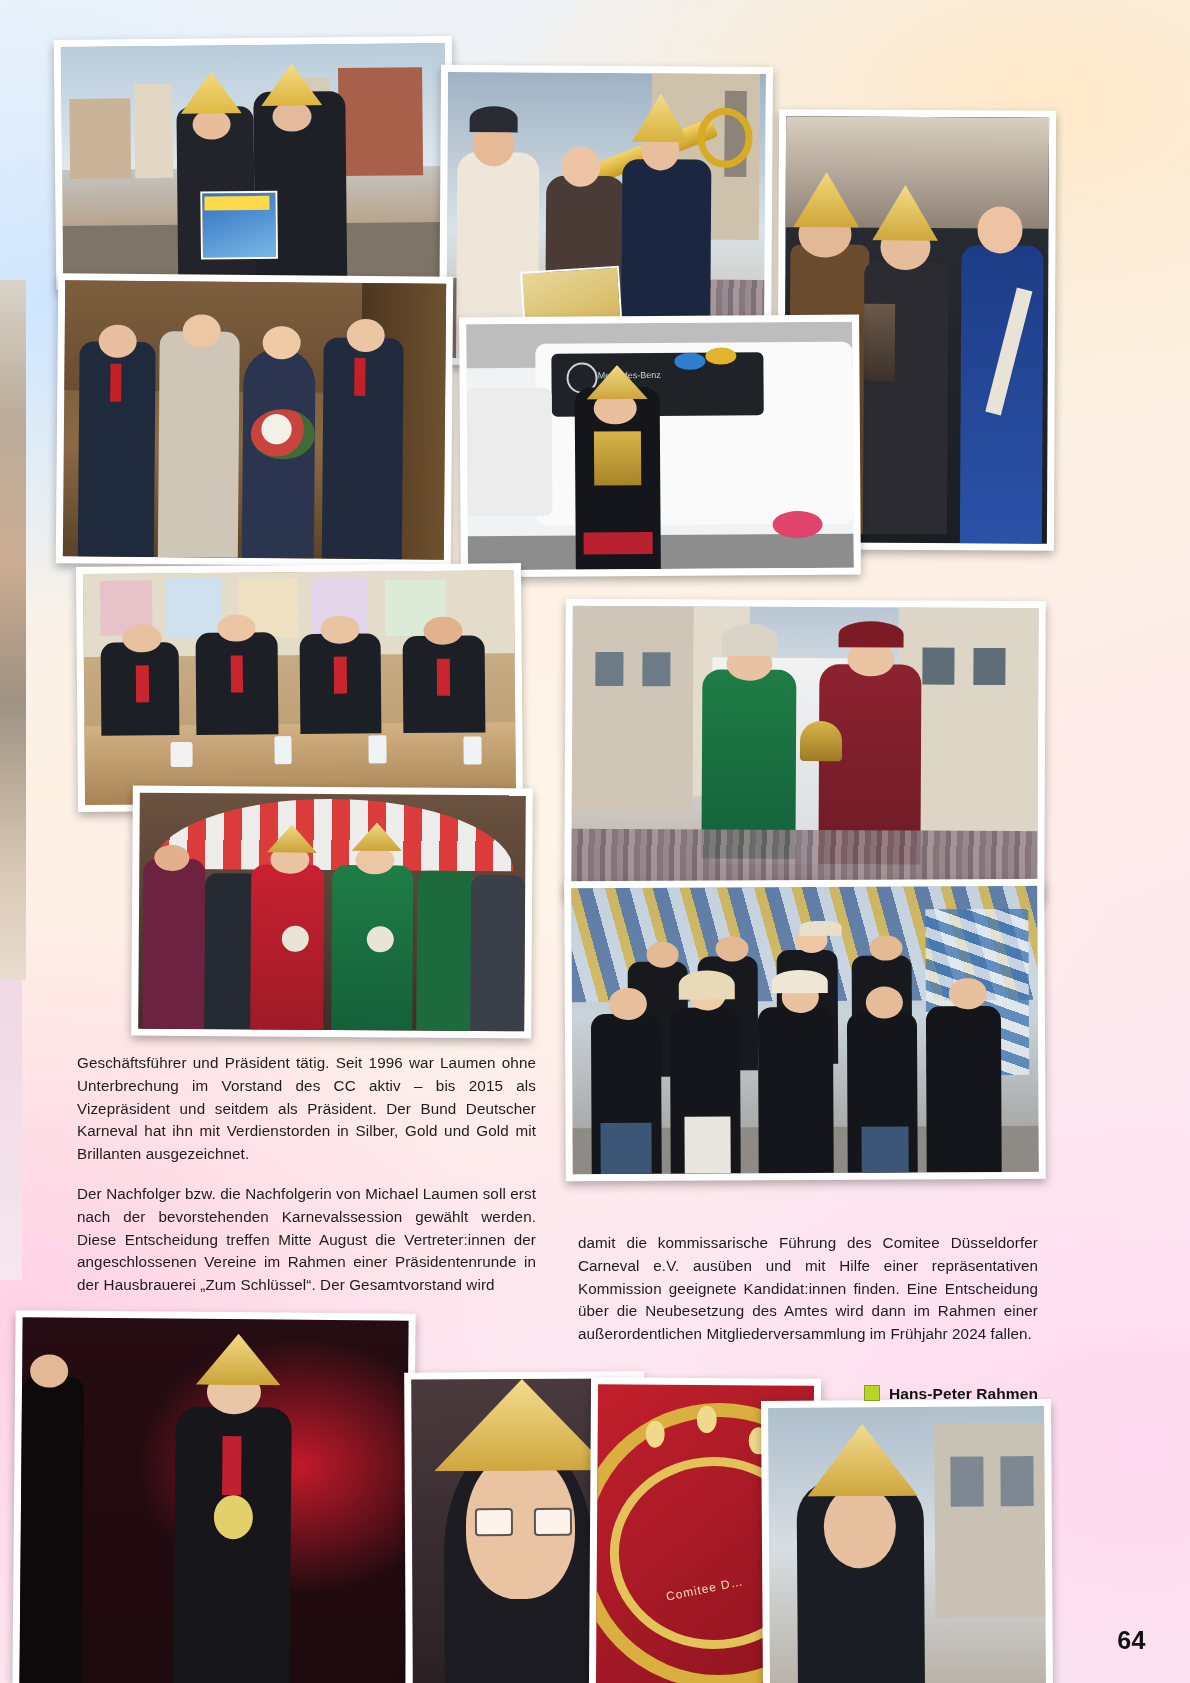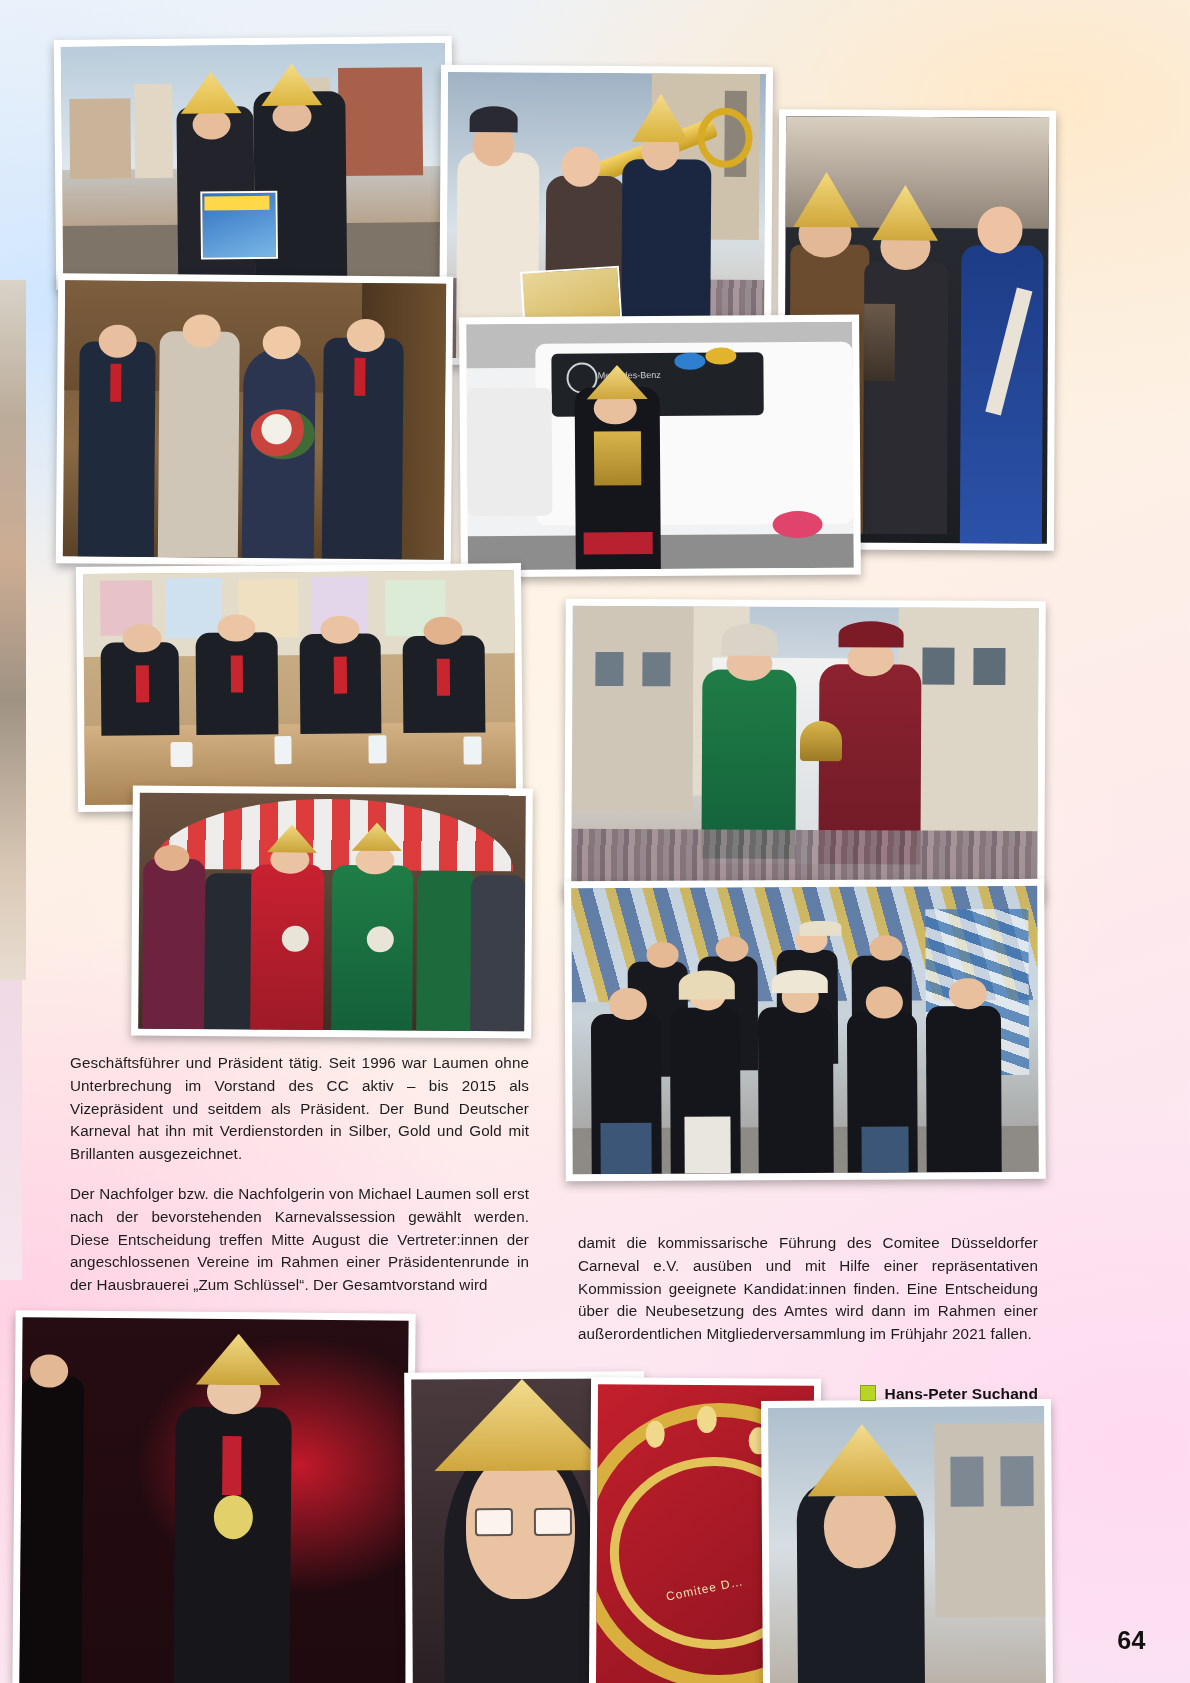--- a/index.html
+++ b/index.html
@@ -51,21 +51,21 @@
   
   .textcol{
     position:absolute;
     font-size:15.2px;
     line-height:1.5;
     color:#1c1c1c;
     text-align:justify;
     letter-spacing:.1px;
   }
   .textcol p{margin:0 0 17px 0;}
-  #col-left{left:70px;top:1052px;width:459px;}
+  #col-left{left:77px;top:1052px;width:459px;}
   #col-right{left:578px;top:1232px;width:460px;}
 
   .credit{
     position:absolute;right:0;bottom:-42px;
     font-weight:bold;font-size:15.5px;color:#111;
     display:flex;align-items:center;gap:9px;
   }
   .credit .sq{width:14px;height:14px;background:#b8d424;display:inline-block;border:1px solid #8aa015;}
 
   
@@ -365,22 +365,22 @@
       <div style="position:absolute;left:14%;top:6%;width:40%;height:26%;background:linear-gradient(180deg,#f3dc8e,#cfa63d);clip-path:polygon(50% 0,100% 100%,0 100%);"></div>
     </div>
   </div>
 
   <div class="textcol" id="col-left">
     <p>Geschäftsführer und Präsident tätig. Seit 1996 war Laumen ohne Unterbrechung im Vorstand des CC aktiv – bis 2015 als Vizepräsident und seitdem als Präsident. Der Bund Deutscher Karneval hat ihn mit Verdienstorden in Silber, Gold und Gold mit Brillanten ausgezeichnet.</p>
     <p>Der Nachfolger bzw. die Nachfolgerin von Michael Laumen soll erst nach der bevorstehenden Karnevalssession gewählt werden. Diese Entscheidung treffen Mitte August die Vertreter:innen der angeschlossenen Vereine im Rahmen einer Präsidentenrunde in der Hausbrauerei „Zum Schlüssel“. Der Gesamtvorstand wird</p>
   </div>
 
   <div class="textcol" id="col-right">
-    <p>damit die kommissarische Führung des Comitee Düsseldorfer Carneval e.V. ausüben und mit Hilfe einer repräsentativen Kommission geeignete Kandidat:innen finden. Eine Entscheidung über die Neubesetzung des Amtes wird dann im Rahmen einer außerordentlichen Mitgliederversammlung im Frühjahr 2021 fallen.</p>
+    <p>damit die kommissarische Führung des Comitee Düsseldorfer Carneval e.V. ausüben und mit Hilfe einer repräsentativen Kommission geeignete Kandidat:innen finden. Eine Entscheidung über die Neubesetzung des Amtes wird dann im Rahmen einer außerordentlichen Mitgliederversammlung im Frühjahr 2024 fallen.</p>
     <div class="credit">
       <span class="sq"></span>
-      <span>Hans-Peter Suchand</span>
+      <span>Hans-Peter Rahmen</span>
     </div>
   </div>
 
   <div id="pagenum">64</div>
 
 </div>
 
 </body></html>

